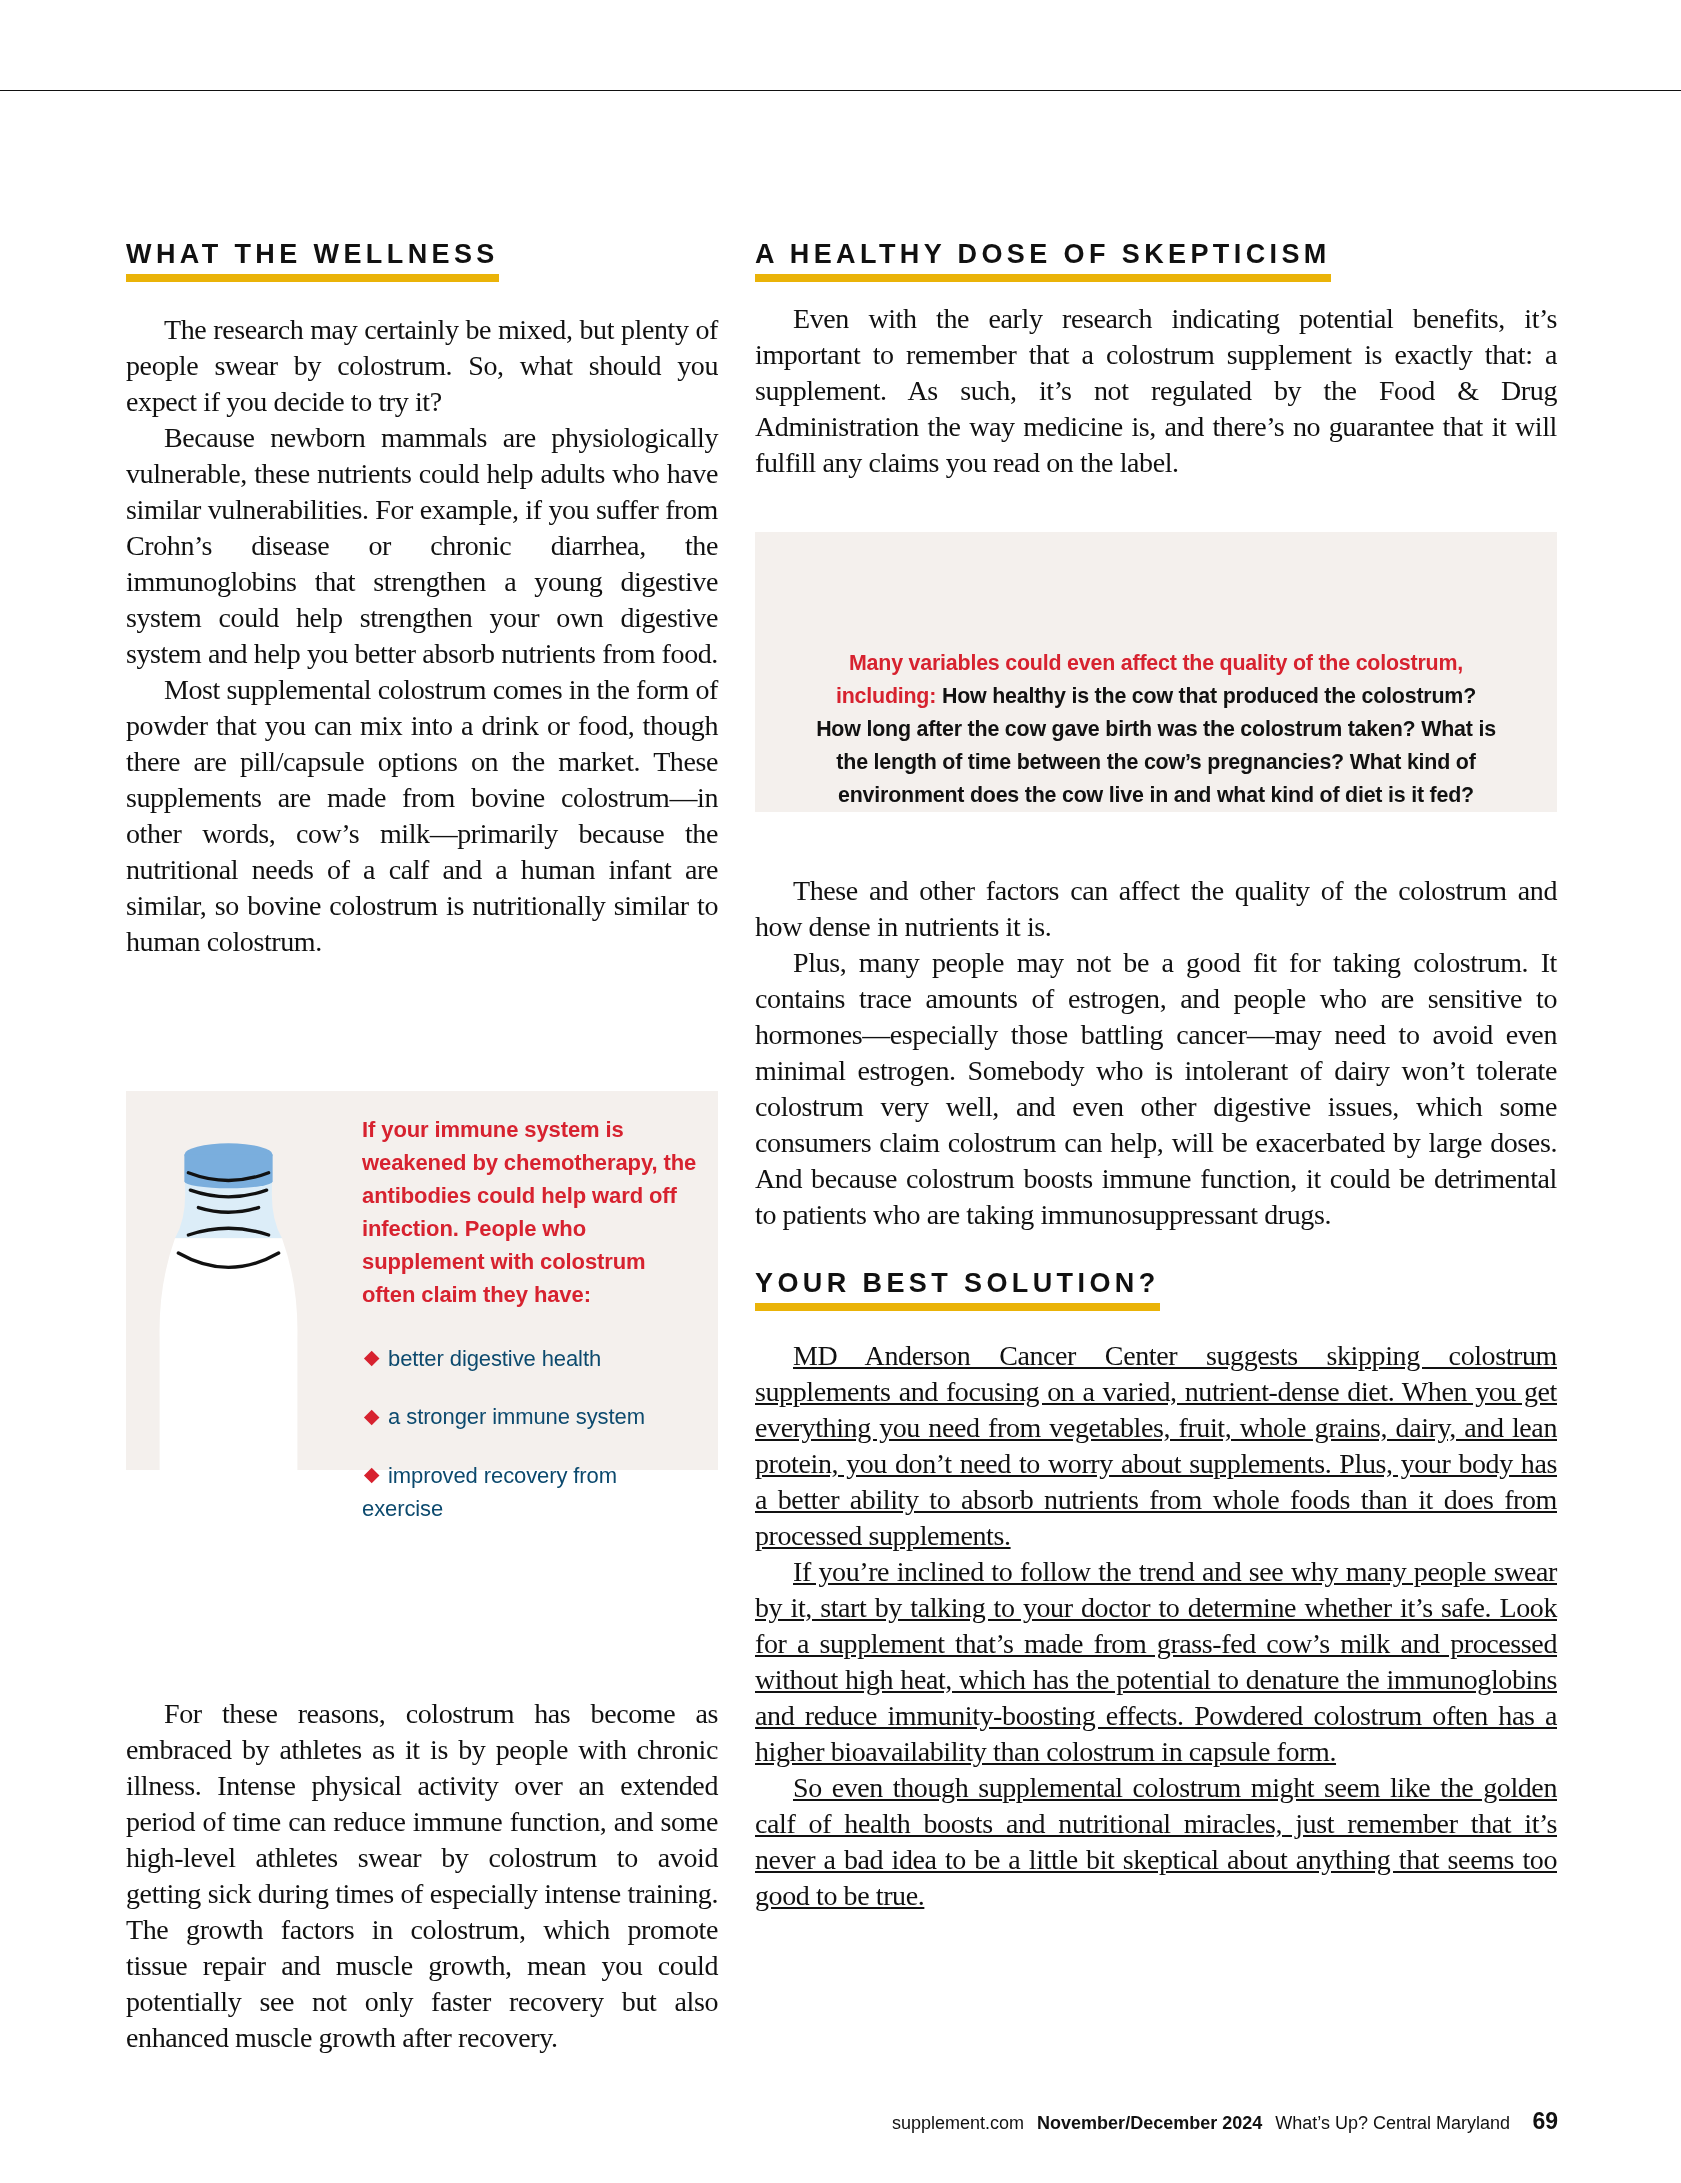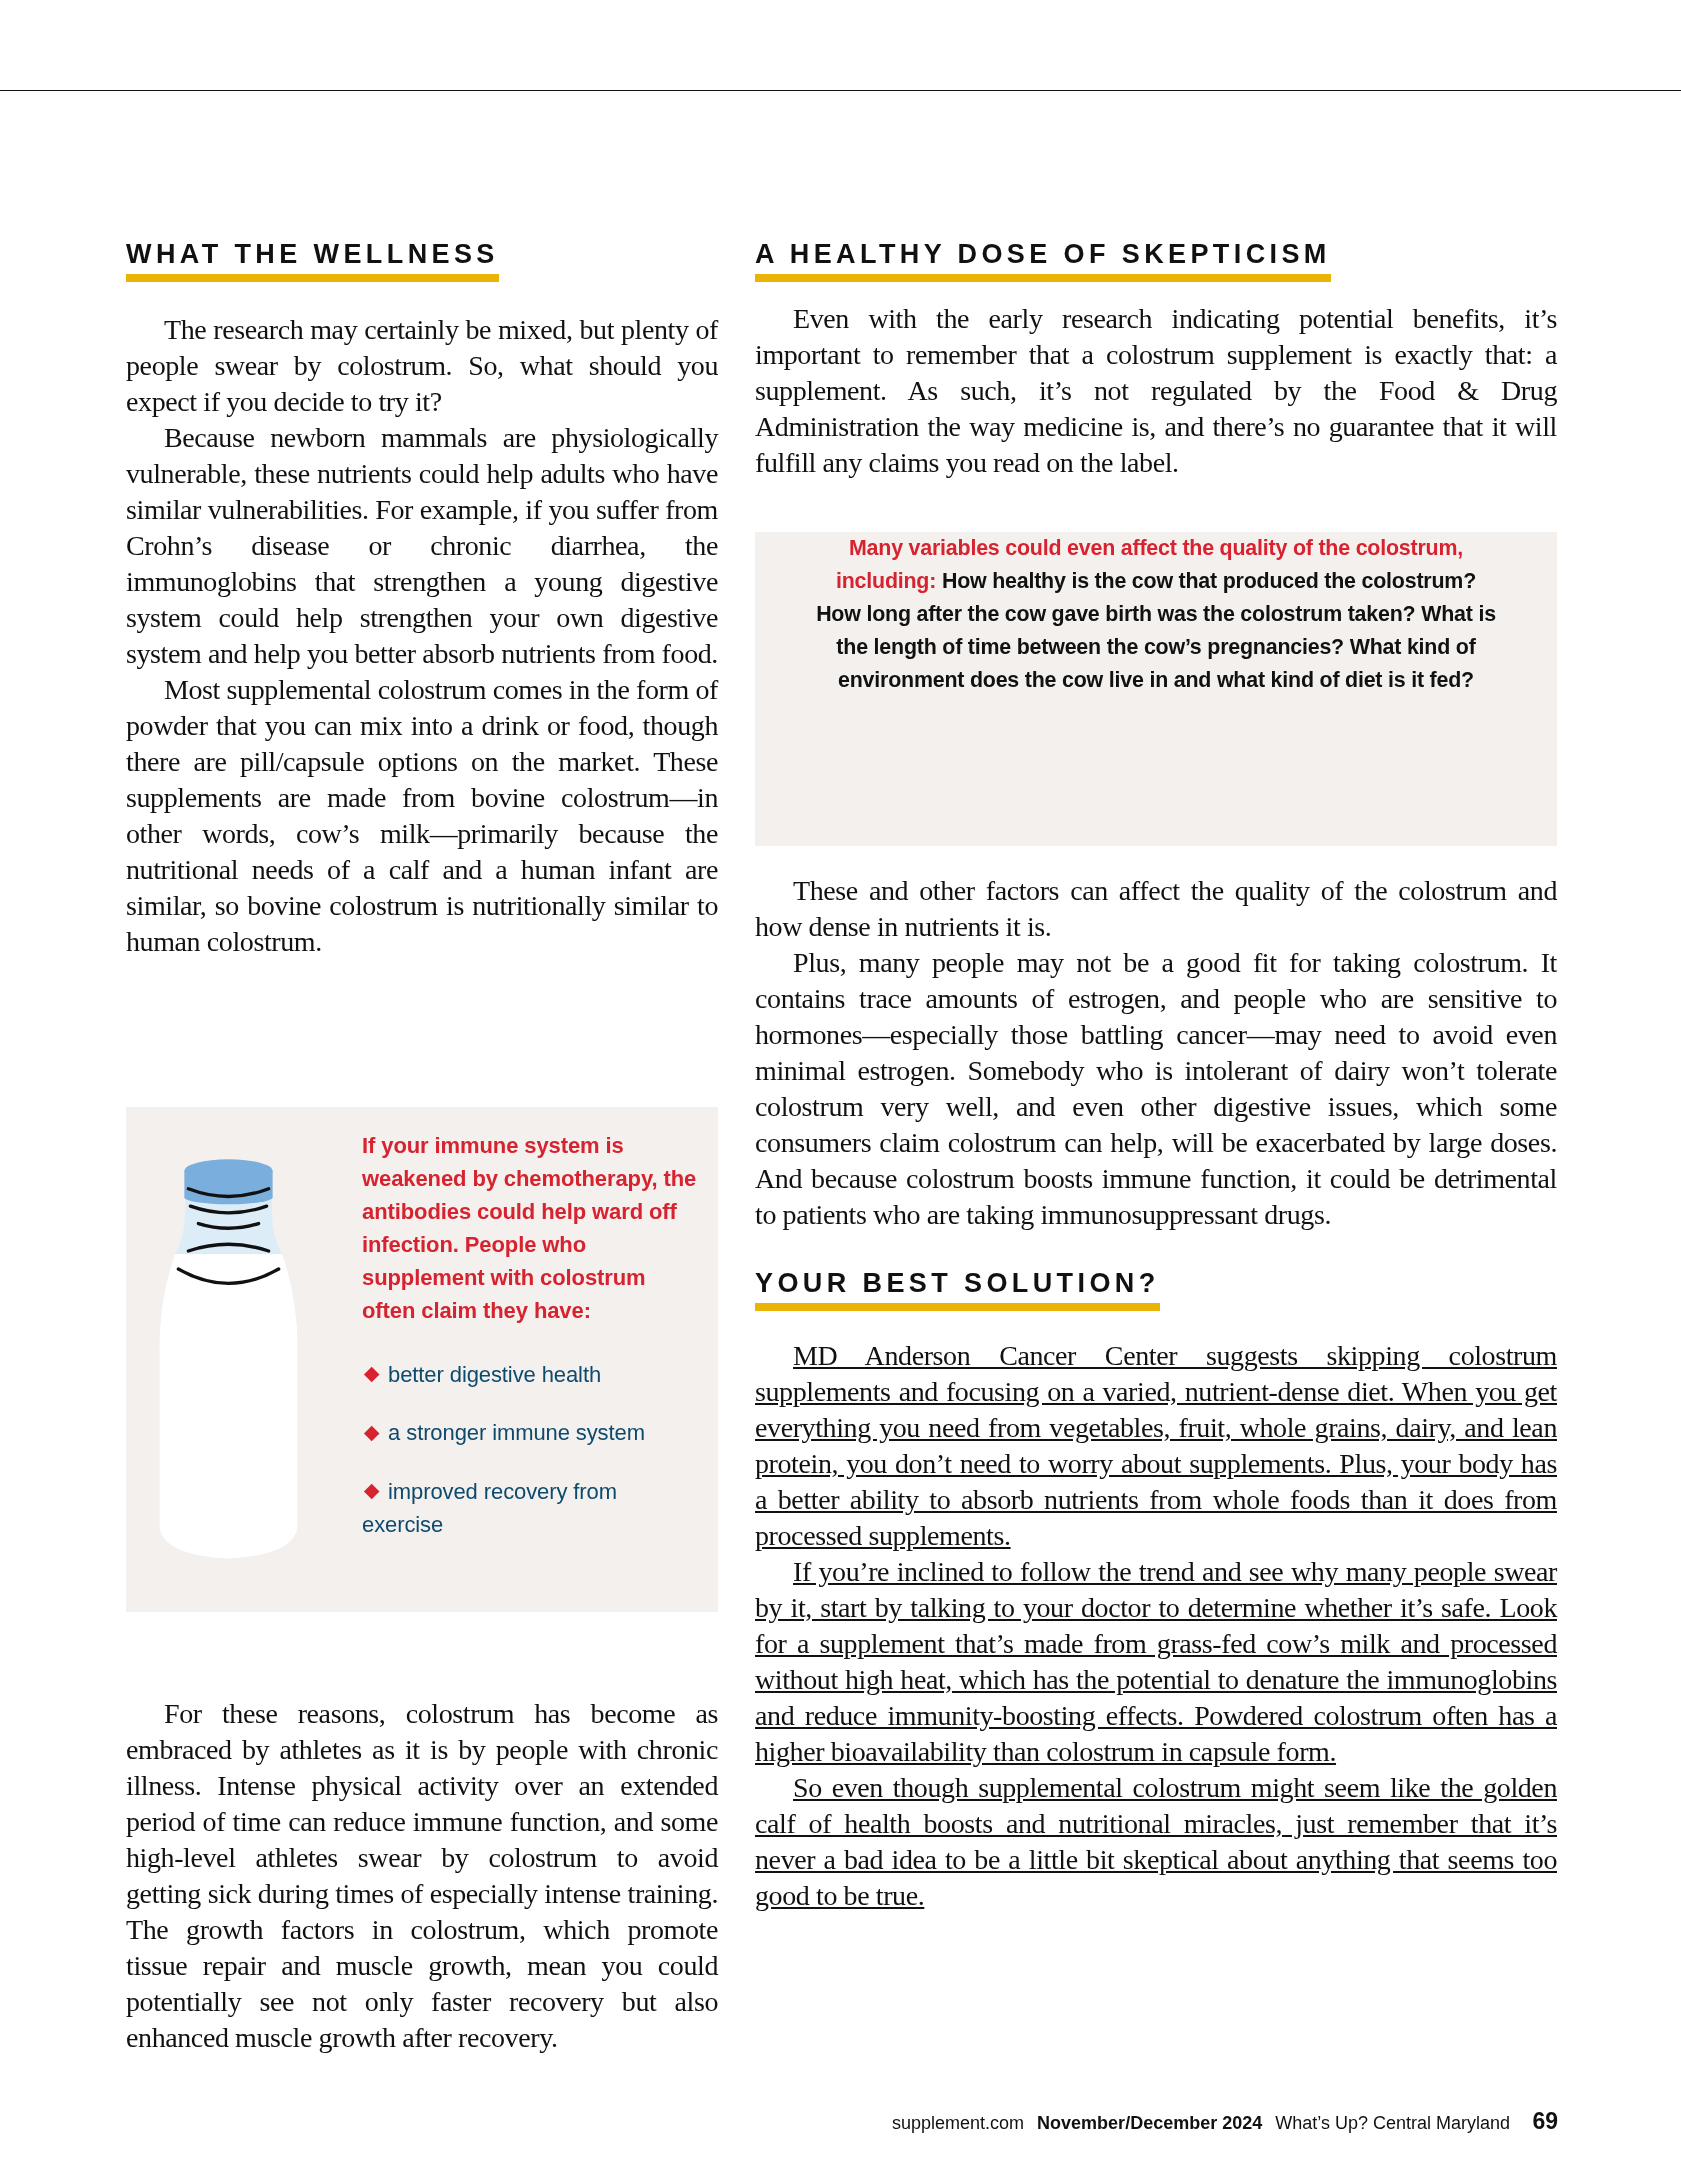--- a/index.html
+++ b/index.html
@@ -22,31 +22,31 @@
     font-size:28px; line-height:36px; color:#111;
     text-align:justify; margin:0;
     letter-spacing:-0.4px;
   }
   .body-text p { margin:0; text-indent:38px; }
 
   .callout {
     position:absolute; background:#f4f0ed;
   }
   .callout-right {
-    left:755px; top:532px; width:802px; height:314px;
-    display:flex; align-items:flex-start; justify-content:center;
+    left:755px; top:532px; width:802px; height:280px;
+    display:flex; align-items:flex-end; justify-content:center;
   }
   .callout-right .ctext {
     font-family:"Liberation Sans", "DejaVu Sans", sans-serif;
     font-weight:700; font-size:21.4px; line-height:33px; text-align:center;
     width:683px; color:#111; letter-spacing:-0.2px;
   }
   .red { color:#d7222f; }
 
-  .callout-left { left:126px; top:1091px; width:592px; height:505px;margin-top:16px; }
+  .callout-left { left:126px; top:1091px; width:592px; height:379px; }
   .bottle { position:absolute; left:32px; top:47px; width:141px; height:428px; }
   .callout-left .ctext {
     position:absolute; left:236px; top:22px; width:335px;
     font-family:"Liberation Sans", "DejaVu Sans", sans-serif;
   }
   .callout-left .lead {
     font-weight:700; font-size:22px; line-height:33px; color:#d7222f; margin:0;
     letter-spacing:-0.1px;
   }
   .bullets { list-style:none; margin:31px 0 0 0; padding:0; }

